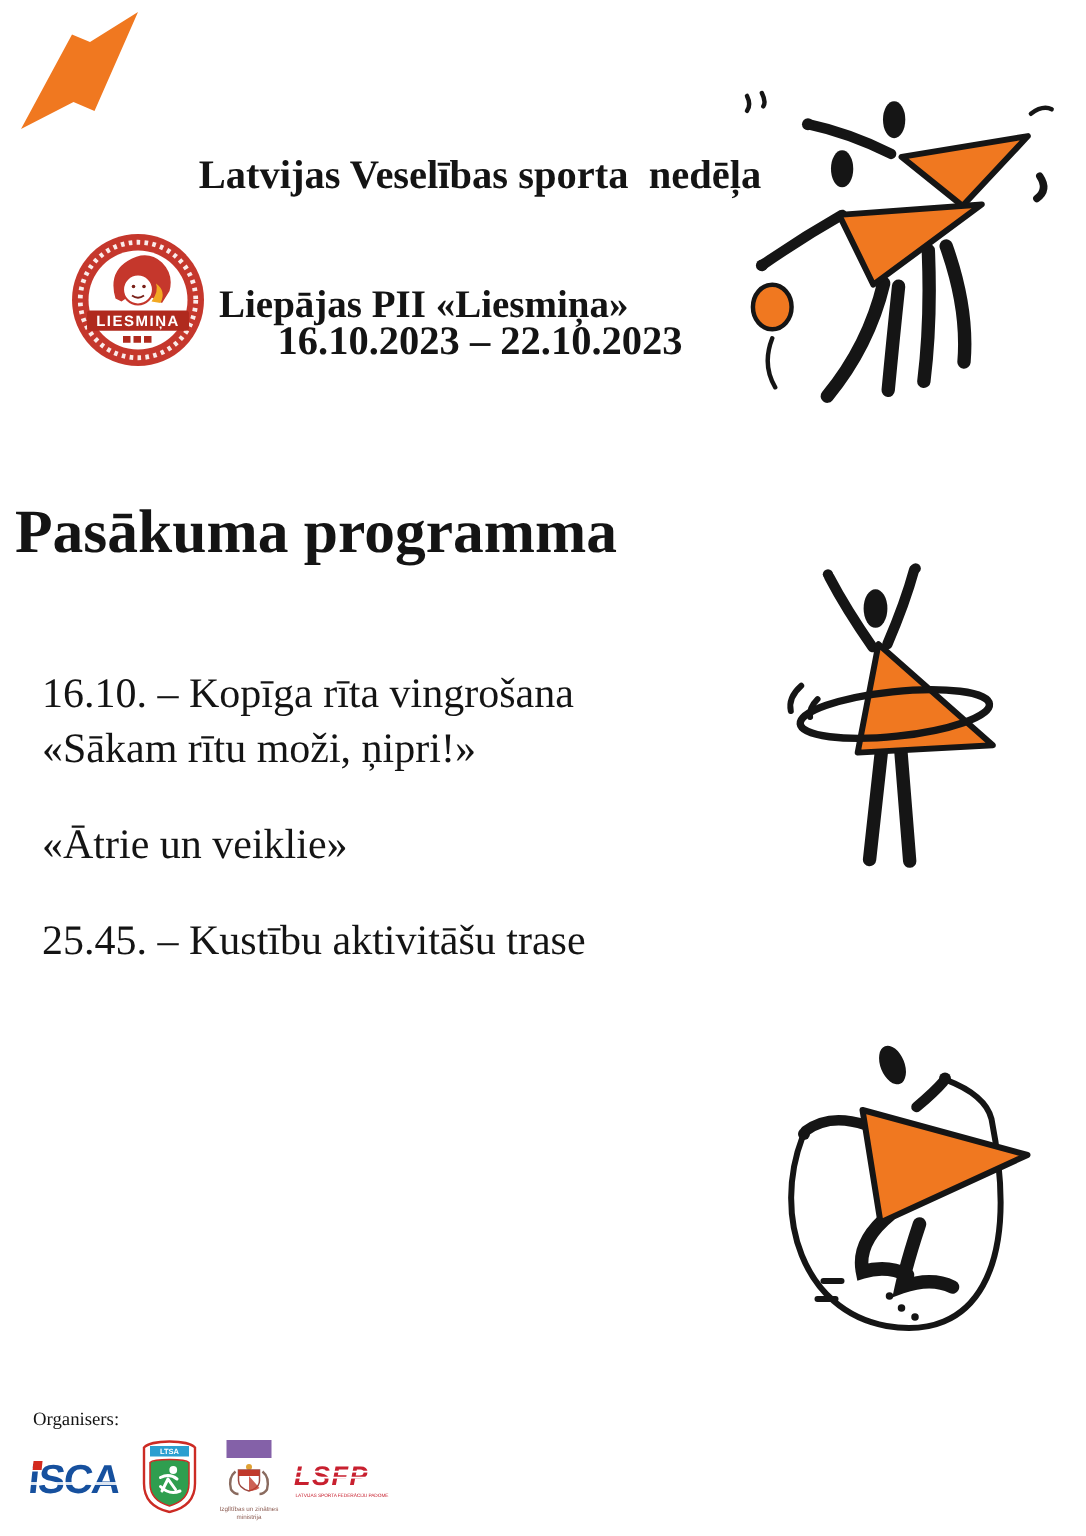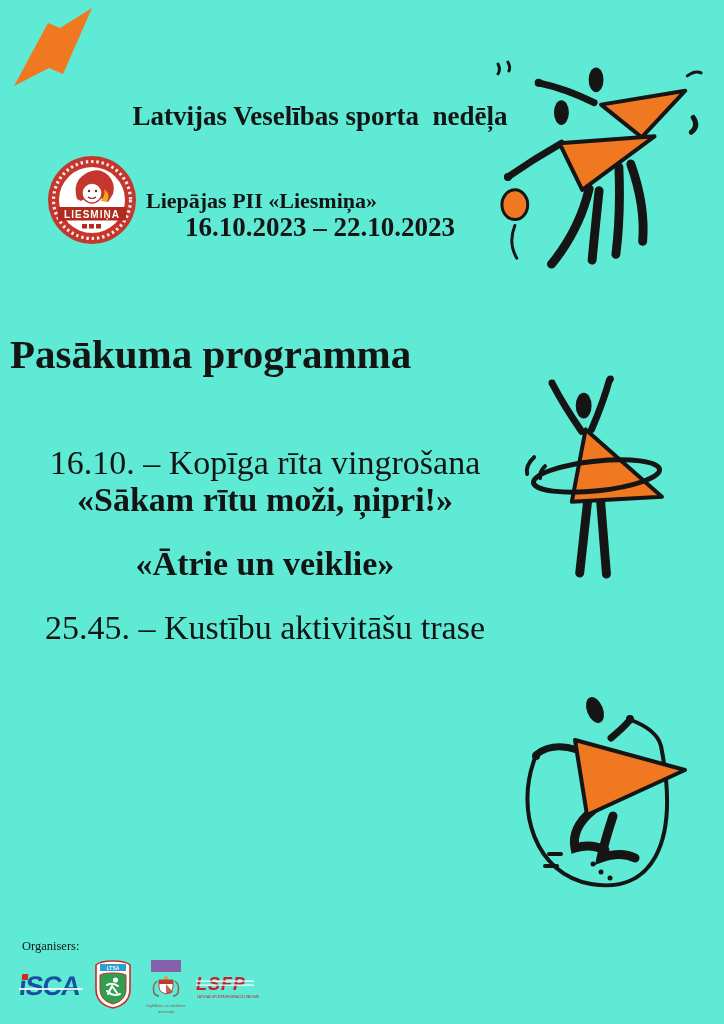--- a/index.html
+++ b/index.html
@@ -1,39 +1,39 @@
 <!DOCTYPE html>
 <html><head>
 <meta charset="utf-8">
 <style>
   html,body { margin:0; padding:0; background:#e8e8e8; }
   .page {
     position:relative; width:724px; height:1024px; margin:0 auto;
-    background:#5eead4; overflow:hidden;
+    background:#ffffff; overflow:hidden;
     font-family:"Liberation Serif", serif; color:#141414;
   }
   .abs { position:absolute; }
 
   
   .flash { left:8px; top:6px; width:92px; height:86px; }
   .title { left:88px; top:24px; width:464px; text-align:center;
            font-size:27px; font-weight:bold; line-height:37px; white-space:pre-wrap; }
   .dancers { left:488px; top:60px; width:236px; height:218px; }
 
   
   .badge { left:47px; top:155px; width:90px; height:90px; }
-  .school-name { left:146px; top:188px; width:400px; font-size:22px; font-weight:bold;font-family:Liberation Serif, serif; }
+  .school-name { left:146px; top:188px; width:400px; font-size:26px; font-weight:bold;font-family:Liberation Serif, serif; }
 
   
   .heading { left:10px; top:330px; width:510px; text-align:left;
              font-size:41px; font-weight:bold; }
-  .program { left:10px; top:444px; width:510px; text-align:center;
-             font-size:34px; line-height:37px; }
+  .program { left:28px; top:444px; width:510px; text-align:left;
+             font-size:28px; line-height:37px; }
   .program-item { margin-bottom:27px; }
-  .motto { font-weight:bold; }
+  .motto { font-weight:normal; }
 
   .hula { left:498px; top:372px; width:208px; height:208px; }
   .rope { left:512px; top:688px; width:202px; height:218px; }
 
   
   .organisers-label { left:22px; top:939px; font-size:12.5px; }
   .isca { left:19px; top:971px; width:70px; height:32px;
           font-family:"Liberation Sans", sans-serif; font-weight:bold;
           font-size:27px; color:#16509e; transform:skewX(-6deg);
           letter-spacing:-1px; line-height:30px; }

